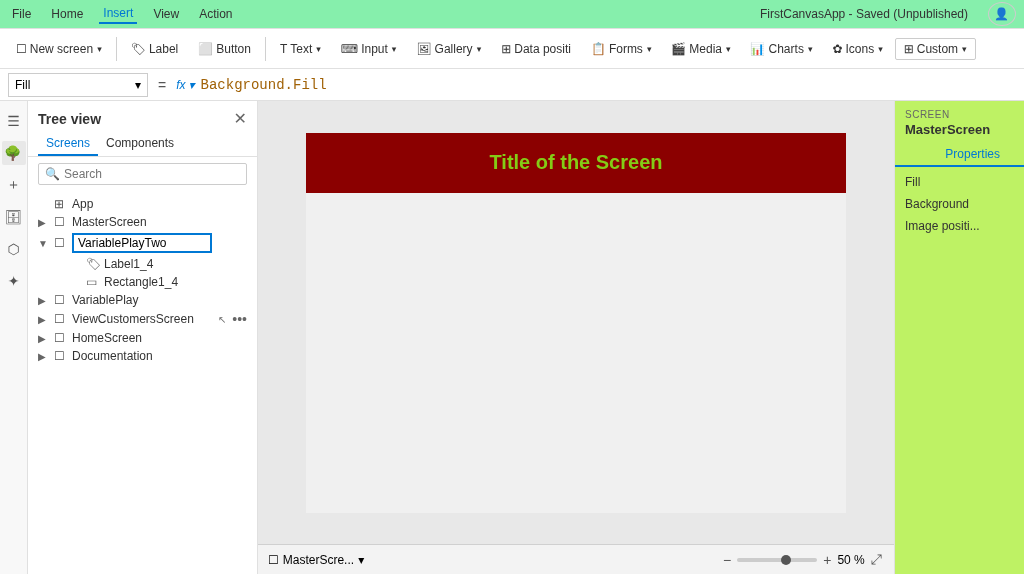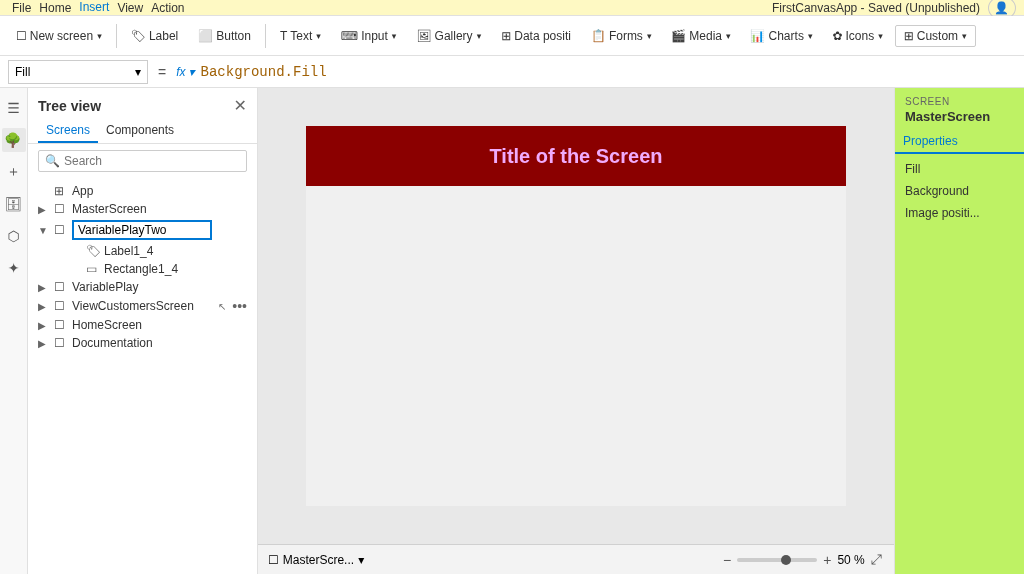--- a/index.html
+++ b/index.html
@@ -1,19 +1,19 @@
 <!DOCTYPE html>
 <html><head>
   <meta charset="utf-8">
   <style>
     * { box-sizing: border-box; margin: 0; padding: 0; }
     body { font-family: 'Segoe UI', Arial, sans-serif; font-size: 12px; background: #f3f3f3; overflow: hidden; width: 1024px; height: 574px; display: flex; flex-direction: column; }
 
     
-    .menu-bar { display: flex; align-items: center; background: #fef9c3; border-bottom: 1px solid #e0e0e0; height: 16px; padding: 0 8px; }
+    .menu-bar { display: flex; align-items: center; background: #86efac; border-bottom: 1px solid #e0e0e0; height: 29px; padding: 0 8px; gap: 12px; }
     .menu-item { font-size: 12px; color: #333; cursor: pointer; padding: 2px 4px; }
     .menu-item.active { border-bottom: 2px solid #0078d4; color: #0078d4; }
 
     
     .toolbar { display: flex; align-items: center; background: #fff; border-bottom: 1px solid #e0e0e0; height: 40px; padding: 0 8px; gap: 4px; }
     .toolbar-btn { display: flex; align-items: center; gap: 3px; padding: 4px 8px; border-radius: 2px; cursor: pointer; font-size: 12px; color: #333; border: none; background: none; white-space: nowrap; }
     .toolbar-sep { width: 1px; height: 24px; background: #d0d0d0; margin: 0 2px; }
     .toolbar-custom { border: 1px solid #ccc; padding: 3px 8px; border-radius: 2px; }
     .chevron { font-size: 9px; margin-left: 1px; }
 
@@ -51,32 +51,32 @@
     .tree-item.editing { background: #fff; }
     .editing-input { border: 2px solid #0078d4; outline: none; font-size: 12px; padding: 1px 4px; width: 140px; }
     .app-item { font-weight: 500; }
     .tree-item .more-icon { font-size: 14px; color: #666; margin-left: 2px; }
 
     
     .canvas-area { flex: 1; background: #e8e8e8; display: flex; flex-direction: column; position: relative; }
     .canvas-content { flex: 1; display: flex; align-items: center; justify-content: center; position: relative; }
     .canvas-screen { width: 540px; height: 380px; background: #f0f0f0; position: relative; display: flex; flex-direction: column; }
     .canvas-title-bar { background: #8b0000; height: 60px; display: flex; align-items: center; justify-content: center; }
-    .canvas-title-text { color: #f0abfc; font-size: 20px; font-weight: 700; }
+    .canvas-title-text { color: #84cc16; font-size: 20px; font-weight: 700; }
     .canvas-bottom-bar { display: flex; align-items: center; justify-content: space-between; background: #f3f3f3; border-top: 1px solid #d0d0d0; height: 30px; padding: 0 10px; }
     .canvas-screen-selector { display: flex; align-items: center; gap: 4px; font-size: 12px; cursor: pointer; }
     .canvas-zoom { display: flex; align-items: center; gap: 4px; font-size: 12px; }
     .zoom-btn { cursor: pointer; font-size: 14px; color: #555; background: none; border: none; padding: 2px; }
 
     
     .properties-panel { width: 130px; background: #bef264; border-left: 1px solid #e0e0e0; display: flex; flex-direction: column; }
     .props-screen-label { font-size: 10px; color: #666; padding: 8px 10px 2px; text-transform: uppercase; letter-spacing: 0.5px; }
     .props-screen-name { font-size: 13px; font-weight: 600; color: #333; padding: 0 10px 6px; }
     .props-tabs { display: flex; border-bottom: 2px solid #0078d4; }
-    .props-tab { padding: 4px 8px; font-size: 12px; cursor: pointer; color: #333; flex: 1; text-align: left; }
+    .props-tab { padding: 4px 24px; font-size: 12px; cursor: pointer; color: #333; flex: 1; text-align: right; }
     .props-tab.active { border-bottom: 2px solid #0078d4; color: #0078d4; font-weight: 500; margin-bottom: -2px; }
     .props-items { padding: 8px 10px; display: flex; flex-direction: column; gap: 8px; }
     .props-item { font-size: 12px; color: #333; cursor: pointer; }
   </style>
 </head>
 <body>
 
 <div class="menu-bar">
   <span class="menu-item">File</span>
   <span class="menu-item">Home</span>

